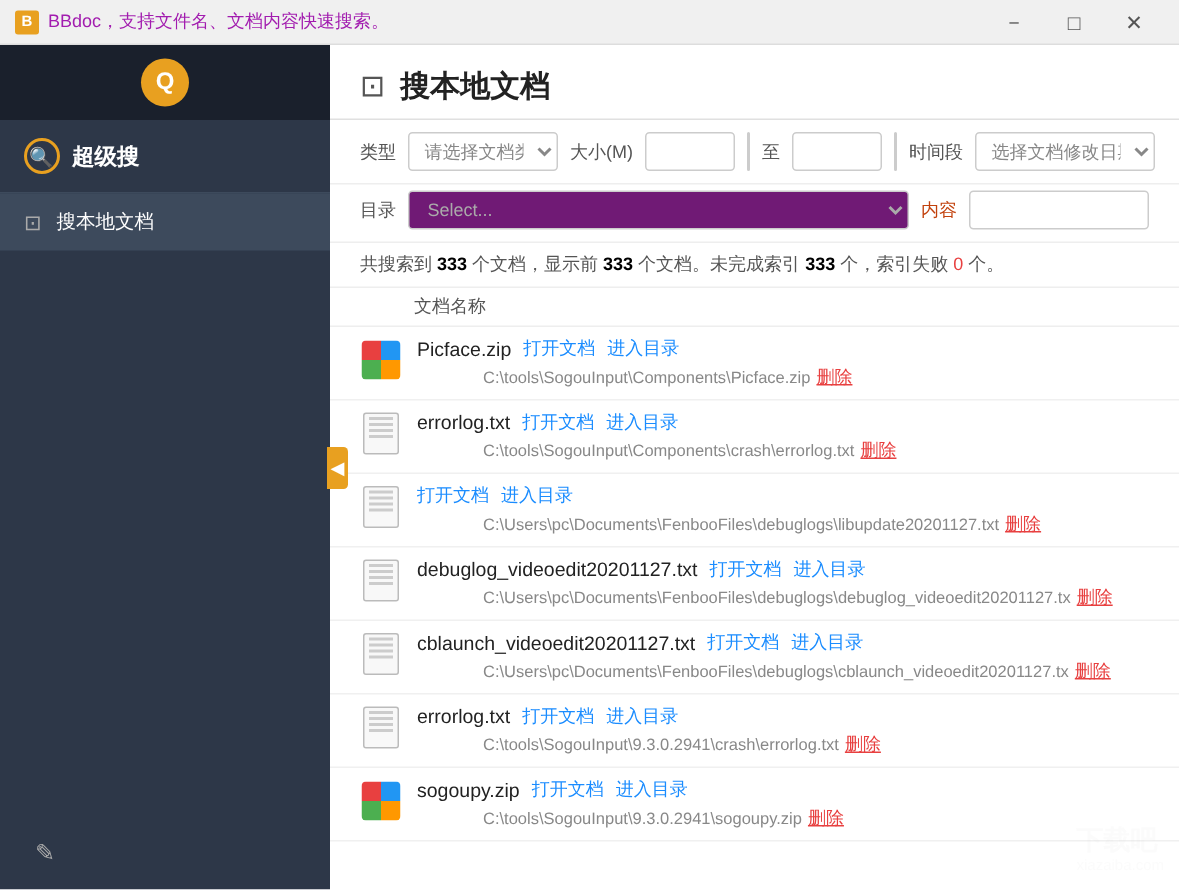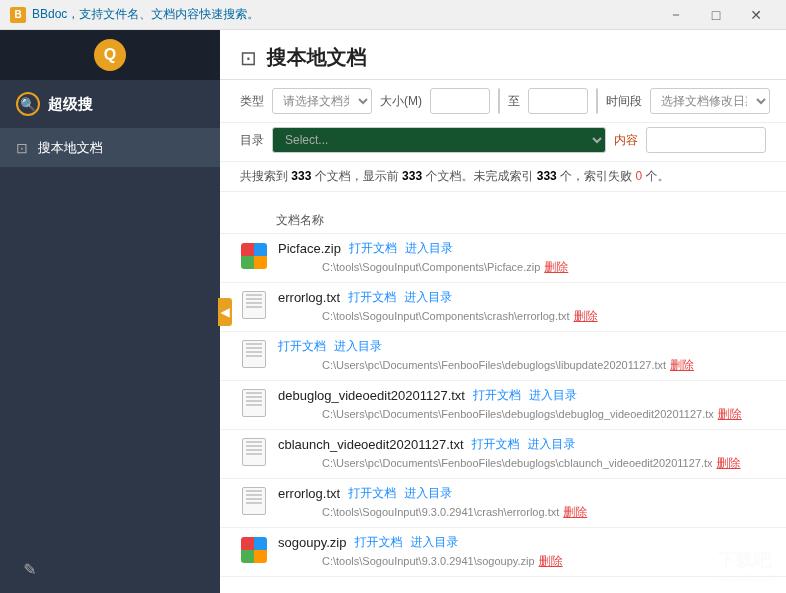--- a/index.html
+++ b/index.html
@@ -26,21 +26,21 @@
       width: 16px;
       height: 16px;
       margin-right: 6px;
       background: #e8a020;
       border-radius: 2px;
       display: flex; align-items: center; justify-content: center;
       font-size: 10px; color: white; font-weight: bold;
     }
     .title-bar-text {
       font-size: 12px;
-      color: #0369a1;
+      color: #a21caf;
       flex: 1;
     }
     .title-bar-buttons {
       display: flex;
       gap: 0;
     }
     .title-btn {
       width: 40px;
       height: 30px;
       display: flex;
@@ -235,21 +235,21 @@
       border-bottom: 1px solid #eee;
     }
     .dir-select {
       flex: 1;
       height: 26px;
       border: 1px solid #ccc;
       border-radius: 3px;
       font-size: 12px;
       padding: 0 8px;
       color: #aaa;
-      background: #14532d;
+      background: #701a75;
     }
     .content-label {
       color: #c2410c;
       font-size: 12px;
     }
     .content-input {
       flex: 1;
       height: 26px;
       border: 1px solid #ccc;
       border-radius: 3px;
@@ -276,21 +276,20 @@
     }
 
     
     .file-list-header {
       display: flex;
       align-items: center;
       padding: 4px 20px;
       border-bottom: 1px solid #eee;
       color: #555;
       font-size: 12px;
-      margin-top: 16px;
     }
     .file-icon-col { width: 36px; }
     .file-name-col { flex: 1; }
 
     
     .file-list {
       flex: 1;
       overflow-y: auto;
     }
     .file-item {

